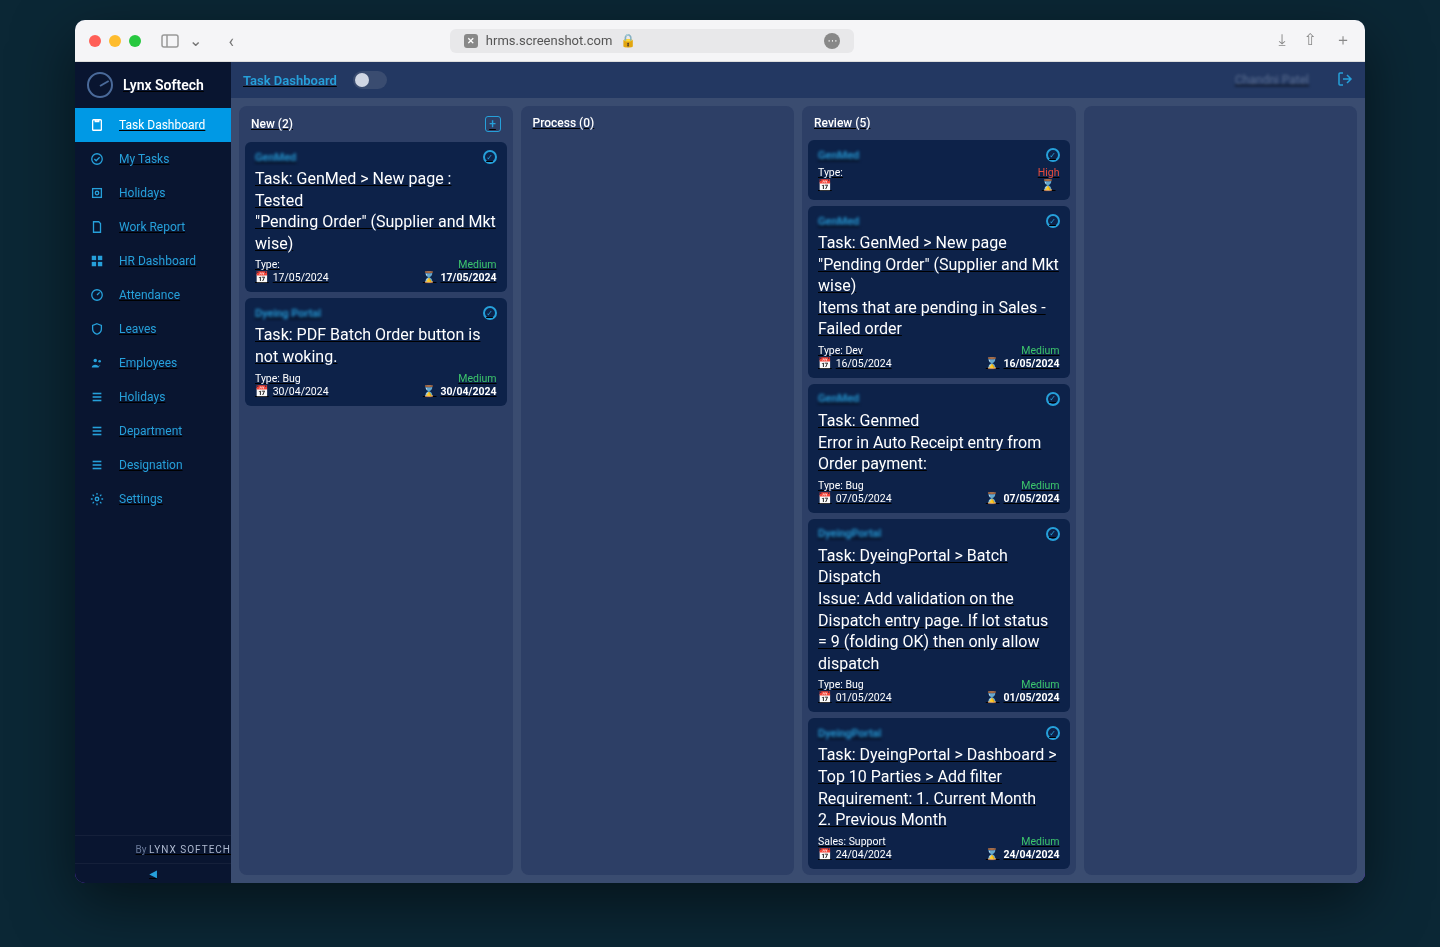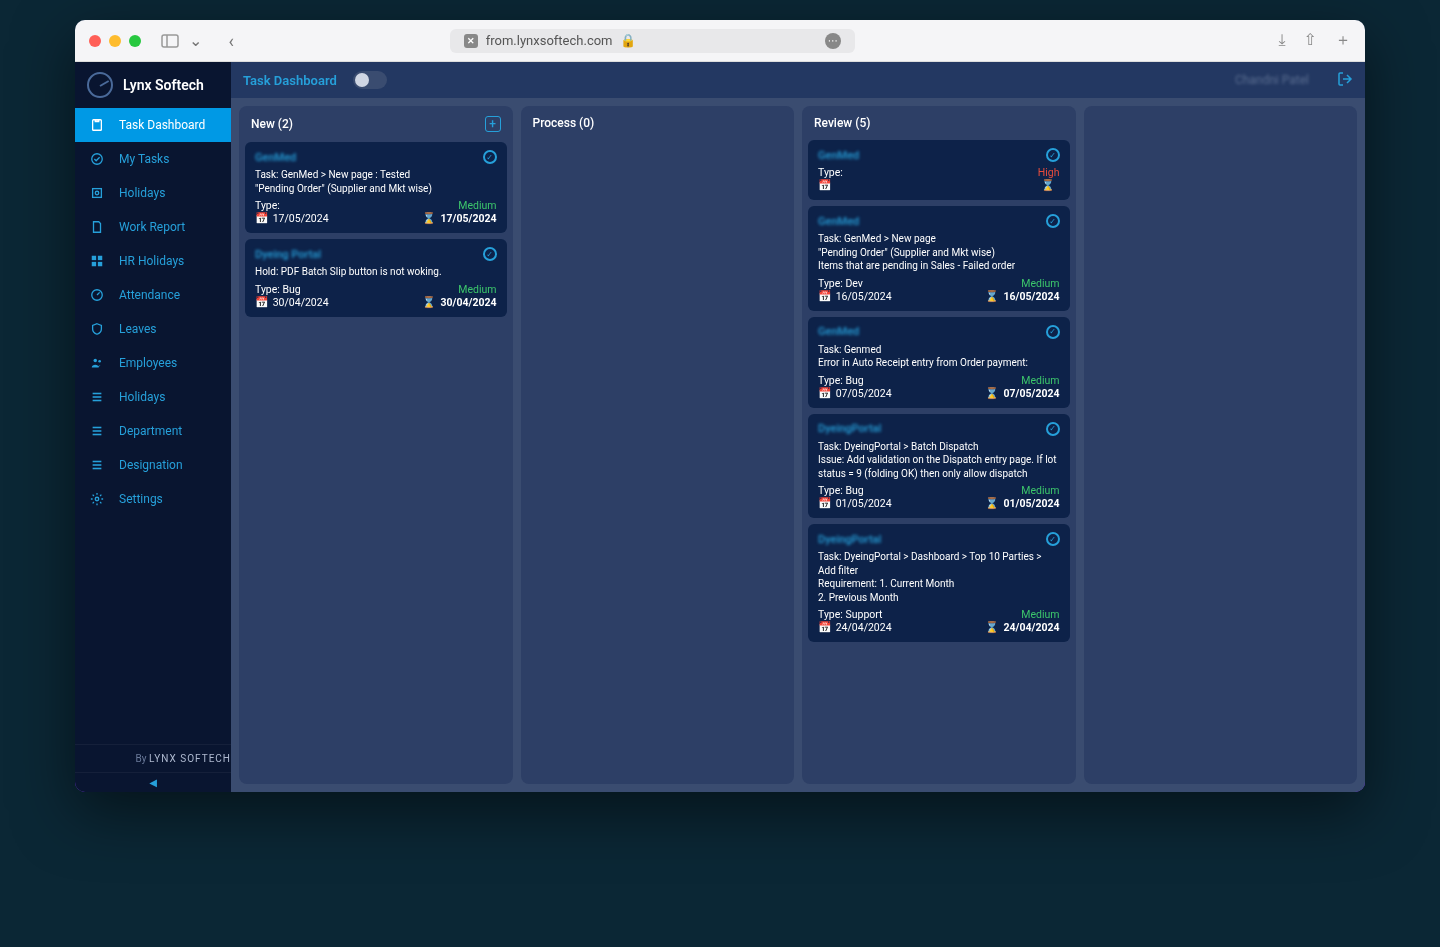--- a/index.html
+++ b/index.html
@@ -9,21 +9,21 @@
 .traffic { display: flex; gap: 8px; }
 .tl { width: 12px; height: 12px; border-radius: 50%; }
 .tl.r{background:#ff5f57} .tl.y{background:#febc2e} .tl.g{background:#28c840}
 .tb-btn { color: #777; margin-left: 12px; display: flex; align-items: center; }
 .addr { flex: 0 0 auto; margin: 0 auto; display: flex; align-items: center; gap: 8px; background: #e8e8ea; padding: 4px 14px; border-radius: 6px; color: #555; font-size: 13px; }
 .addr .x { background:#888; color:#fff; width:14px; height:14px; border-radius:3px; display:inline-flex; align-items:center; justify-content:center; font-size:9px; font-weight:bold; }
 .addr .lock { color:#888; }
 .addr .more { background:#888; color:#fff; width:16px; height:16px; border-radius:50%; display:inline-flex; align-items:center; justify-content:center; font-size:10px; margin-left:180px; }
 .right-tb { margin-left:auto; display:flex; gap:18px; color:#888; }
 
-.app { display:flex; background:#6d28d9; }
+.app { display:flex; background:#6d28d9;text-decoration:underline; }
 .sidebar { width:156px; background:#091530; color:#26a0da; display:flex; flex-direction:column; min-height:730px; }
 .logo-row { display:flex; align-items:center; gap:10px; padding:10px 12px; color:#fff; font-weight:600; font-size:14px; }
 .logo-circ { width:26px; height:26px; border:2px solid #4a6a9a; border-radius:50%; position:relative; }
 .logo-circ::after { content:""; position:absolute; width:10px; height:2px; background:#4a6a9a; top:50%; left:50%; transform-origin:left; transform:rotate(-30deg); }
 .nav { flex:1; }
 .nav-item { display:flex; align-items:center; gap:14px; padding:9px 14px; font-size:12px; cursor:pointer; color:#26a0da; }
 .nav-item.active { background:#0099e5; color:#fff; }
 .nav-item .ico { width:16px; height:16px; display:inline-flex; align-items:center; justify-content:center; }
 .footer { padding:8px 0; text-align:right; font-size:10px; color:#6a7a9a; border-top:1px solid rgba(255,255,255,.05); }
 .footer .brand { color:#aeb9cf; letter-spacing:1px; }
@@ -39,21 +39,21 @@
 
 .board { display:flex; gap:8px; padding:8px; flex:1; background:#3a4c70; }
 .col { flex:1; background:#2d3f66; border-radius:8px; display:flex; flex-direction:column; overflow:hidden; }
 .col-head { padding:10px 12px; color:#fff; font-size:12px; font-weight:500; display:flex; justify-content:space-between; align-items:center; }
 .add-btn { color:#26a0da; cursor:pointer; width:16px; height:16px; border:1px solid #26a0da; border-radius:3px; display:inline-flex; align-items:center; justify-content:center; font-size:12px; line-height:1; }
 .cards { padding:0 6px 6px; display:flex; flex-direction:column; gap:6px; }
 .card { background:#0d2249; border-radius:6px; padding:8px 10px; color:#fff; font-size:11px; }
 .card-top { display:flex; justify-content:space-between; align-items:center; margin-bottom:4px; }
 .proj { color:#26a0da; font-size:11px; font-weight:500; filter:blur(1.5px); }
 .chk { width:14px; height:14px; border:2px solid #26a0da; border-radius:50%; display:inline-flex; align-items:center; justify-content:center; color:#26a0da; font-size:8px; }
-.desc { font-size:10px; line-height:1.35; margin-bottom:4px; white-space:pre-line; }
+.desc { font-size:16px; line-height:1.35; margin-bottom:4px; white-space:pre-line; }
 .row { display:flex; justify-content:space-between; align-items:flex-end; font-size:10.5px; }
 .medium { color:#3cc66b; }
 .high { color:#e74c3c; }
 .date { display:flex; align-items:center; gap:4px; }
 .date .ico2 { font-size:11px; }
 </style>
 </head>
 <body>
 
 <div class="window">
@@ -66,21 +66,21 @@
     <span class="tb-btn">
       <svg width="18" height="14" viewBox="0 0 18 14" fill="none" stroke="#999" stroke-width="1.5">
           <rect x="1" y="1" width="16" height="12" rx="2"></rect>
           <line x1="6" y1="1" x2="6" y2="13"></line>
         </svg>
     </span>
     <span class="tb-btn" style="margin-left:2px">⌄</span>
     <span class="tb-btn" style="margin-left:18px; font-size:18px">‹</span>
     <div class="addr">
       <span class="x">✕</span>
-      <span>from.lynxsoftech.com</span>
+      <span>hrms.screenshot.com</span>
       <span class="lock">🔒</span>
       <span class="more">⋯</span>
     </div>
     <div class="right-tb">
       <span>⤓</span>
       <span>⇧</span>
       <span>＋</span>
     </div>
   </div>
 
@@ -128,21 +128,21 @@
           </div>
           <div class="nav-item">
             <span class="ico">
               <svg width="14" height="14" viewBox="0 0 16 16" fill="currentColor">
                 <rect x="2" y="2" width="5" height="5"></rect>
                 <rect x="9" y="2" width="5" height="5"></rect>
                 <rect x="2" y="9" width="5" height="5"></rect>
                 <rect x="9" y="9" width="5" height="5"></rect>
               </svg>
             </span>
-            <span>HR Holidays</span>
+            <span>HR Dashboard</span>
           </div>
           <div class="nav-item">
             <span class="ico">
               <svg width="14" height="14" viewBox="0 0 16 16" fill="none" stroke="currentColor" stroke-width="1.5">
                 <circle cx="8" cy="8" r="6"></circle>
                 <path d="M8 8l3-3"></path>
               </svg>
             </span>
             <span>Attendance</span>
           </div>
@@ -247,21 +247,21 @@
                     <span class="ico2">⌛</span>
                     <b>17/05/2024</b>
                   </span>
                 </div>
               </div>
               <div class="card">
                 <div class="card-top">
                   <span class="proj">Dyeing Portal</span>
                   <span class="chk">✓</span>
                 </div>
-                <div class="desc">Hold: PDF Batch Slip button is not woking.</div>
+                <div class="desc">Task: PDF Batch Order button is not woking.</div>
                 <div class="row">
                   <span>Type: Bug</span>
                   <span class="medium">Medium</span>
                 </div>
                 <div class="row">
                   <span class="date"><span class="ico2">📅</span>30/04/2024</span>
                   <span class="date">
                     <span class="ico2">⌛</span>
                     <b>30/04/2024</b>
                   </span>
@@ -359,21 +359,21 @@
               </div>
               <div class="card">
                 <div class="card-top">
                   <span class="proj">DyeingPortal</span>
                   <span class="chk">✓</span>
                 </div>
                 <div class="desc">Task: DyeingPortal &gt; Dashboard &gt; Top 10 Parties &gt; Add filter
 Requirement: 1. Current Month
       2. Previous Month</div>
                 <div class="row">
-                  <span>Type: Support</span>
+                  <span>Sales: Support</span>
                   <span class="medium">Medium</span>
                 </div>
                 <div class="row">
                   <span class="date"><span class="ico2">📅</span>24/04/2024</span>
                   <span class="date">
                     <span class="ico2">⌛</span>
                     <b>24/04/2024</b>
                   </span>
                 </div>
               </div>

